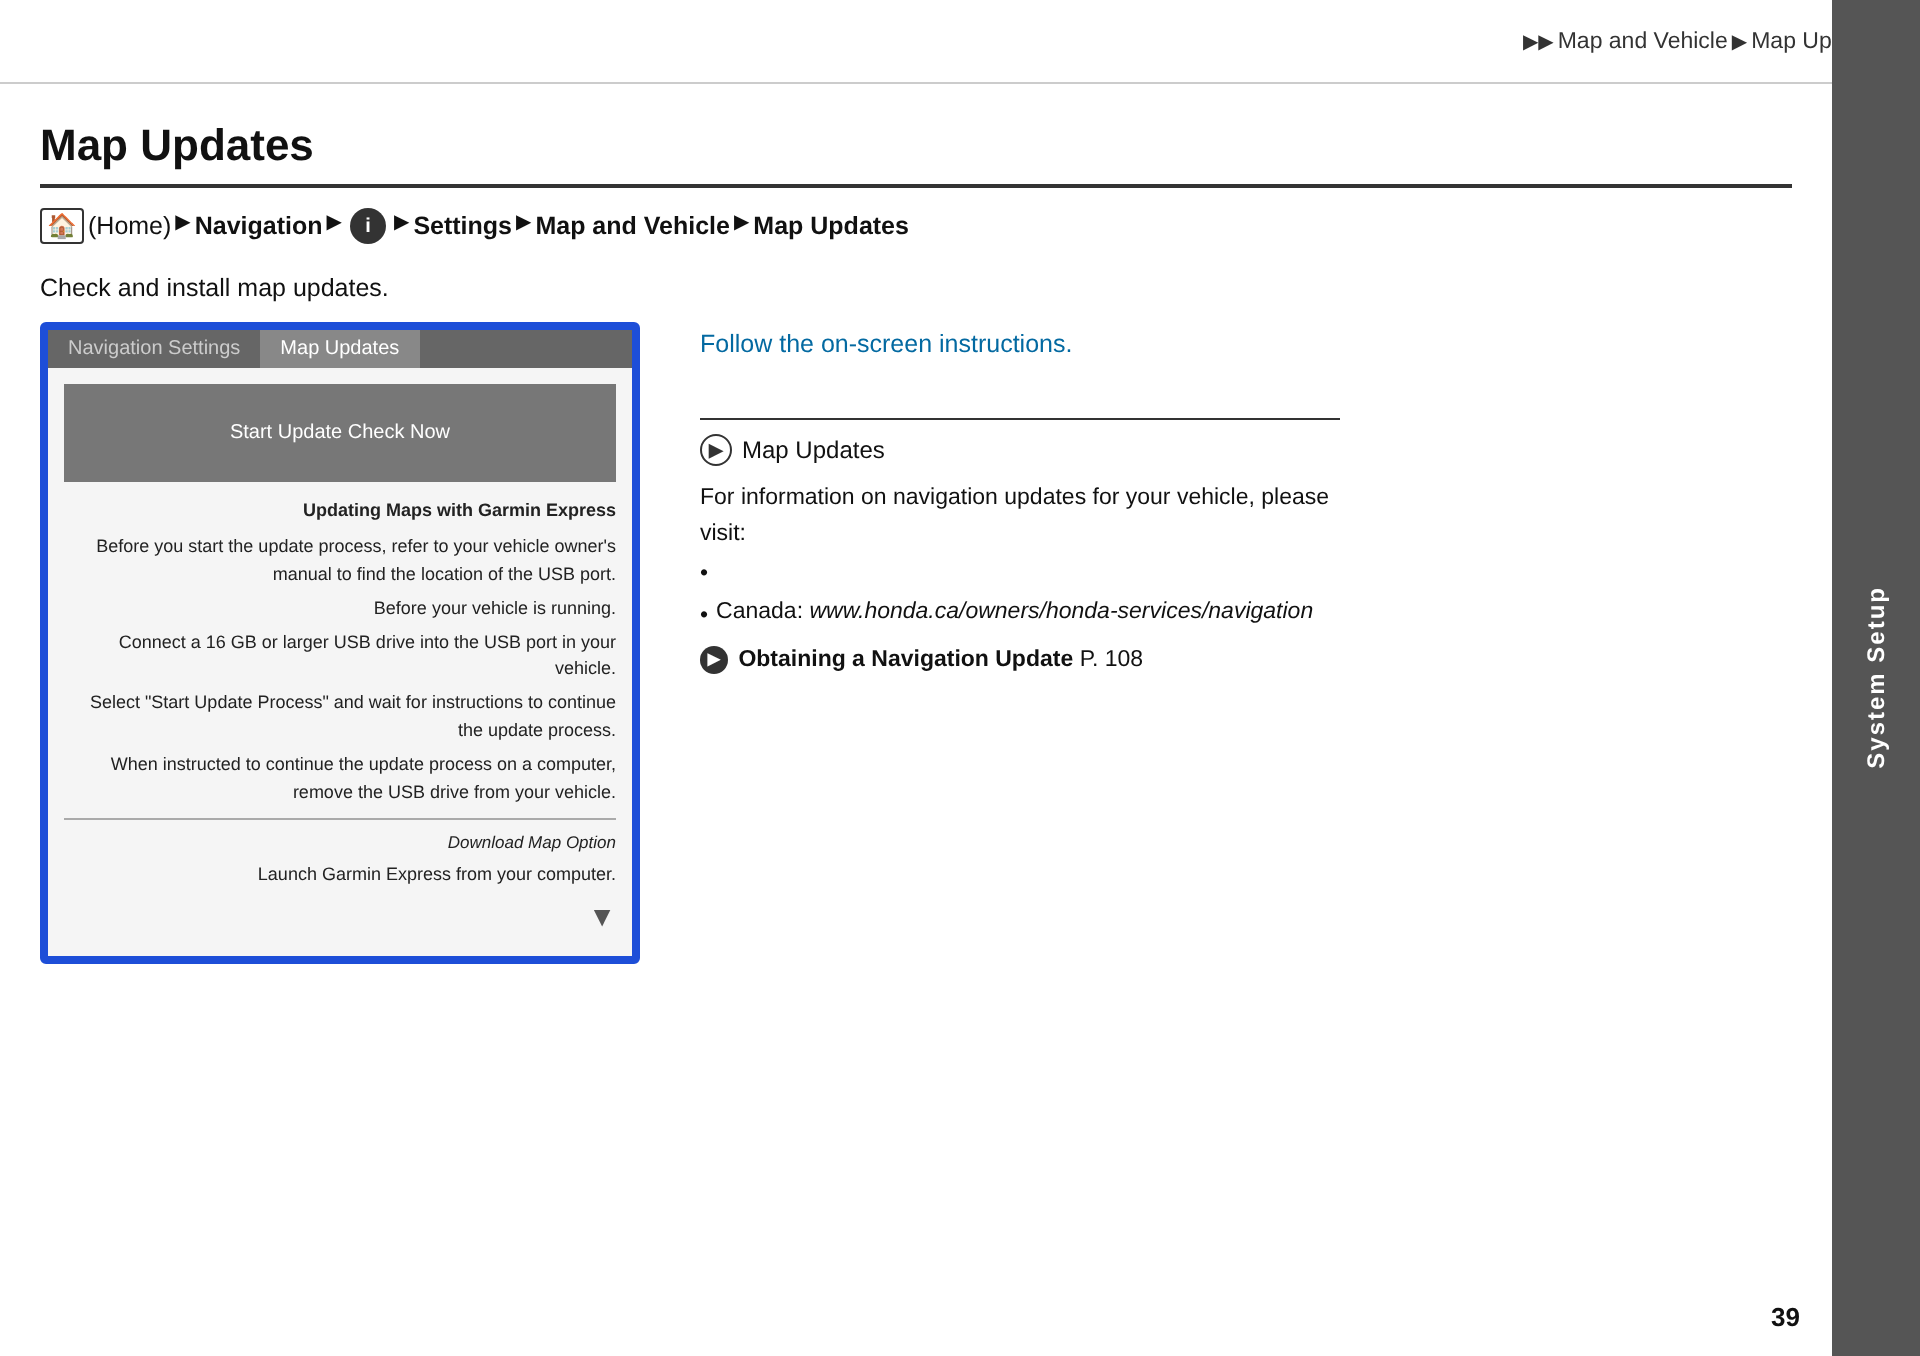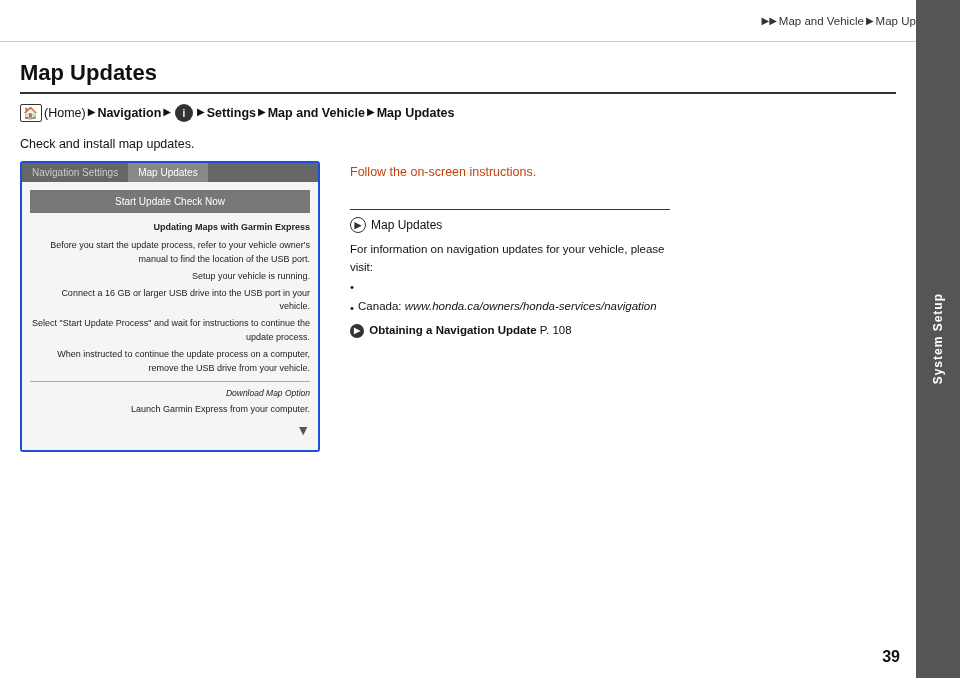--- a/index.html
+++ b/index.html
@@ -149,21 +149,21 @@
       flex: 0 0 310px;
     }
 
     .right-col {
       flex: 1;
     }
 
     
     .screen-mockup {
       width: 300px;
-      border: 2px solid #1d4ed8;
+      border: 4px solid #1d4ed8;
       border-radius: 3px;
       overflow: hidden;
     }
 
     .screen-header {
       background: #666;
       display: flex;
       gap: 0;
     }
 
@@ -180,21 +180,21 @@
 
     .screen-body {
       background: #f5f5f5;
       padding: 8px;
     }
 
     .screen-btn {
       background: #777;
       color: #fff;
       border: none;
-      padding: 6px 12px;
+      padding: 19px 12px;
       font-size: 10px;
       width: 100%;
       margin-bottom: 8px;
       cursor: pointer;
       text-align: center;
     }
 
     .screen-instructions {
       font-size: 9px;
       color: #222;
@@ -217,21 +217,21 @@
     }
 
     .scroll-arrow {
       font-size: 14px;
       color: #555;
     }
 
     
     .follow-text {
       font-size: 12.5px;
-      color: #c2410c;
+      color: #0369a1;
       margin-top: 4px;
     }
 
     
     .info-box {
       border-top: 1.5px solid #333;
       padding-top: 6px;
       font-size: 12px;
       color: #111;
       line-height: 1.6;
@@ -297,21 +297,21 @@
 
     .bold-text {
       font-weight: bold;
     }
 
     
     .page-number {
       position: absolute;
       bottom: 12px;
       right: 60px;
-      font-size: 16px;
+      font-size: 13px;
       font-weight: bold;
       color: #111;
     }
   </style>
 </head>
 <body>
 
 <div class="top-bar">
   <div class="breadcrumb">
     <span style="font-size:10px;">▶▶</span>
@@ -353,21 +353,21 @@
       <div class="screen-mockup">
         <div class="screen-header">
           <div class="screen-tab">Navigation Settings</div>
           <div class="screen-tab active">Map Updates</div>
         </div>
         <div class="screen-body">
           <button class="screen-btn">Start Update Check Now</button>
           <div class="screen-instructions">
             <p style="font-weight:bold; margin-bottom:4px;">Updating Maps with Garmin Express</p>
             <p>Before you start the update process, refer to your vehicle owner's manual to find the location of the USB port.</p>
-            <p>Setup your vehicle is running.</p>
+            <p>Before your vehicle is running.</p>
             <p>Connect a 16 GB or larger USB drive into the USB port in your vehicle.</p>
             <p>Select "Start Update Process" and wait for instructions to continue the update process.</p>
             <p>When instructed to continue the update process on a computer, remove the USB drive from your vehicle.</p>
             <div class="screen-divider"></div>
             <p style="font-style:italic; font-size:8.5px;">Download Map Option</p>
             <p>Launch Garmin Express from your computer.</p>
             <div class="screen-scroll-indicator">
               <span class="scroll-arrow">▼</span>
             </div>
           </div>

